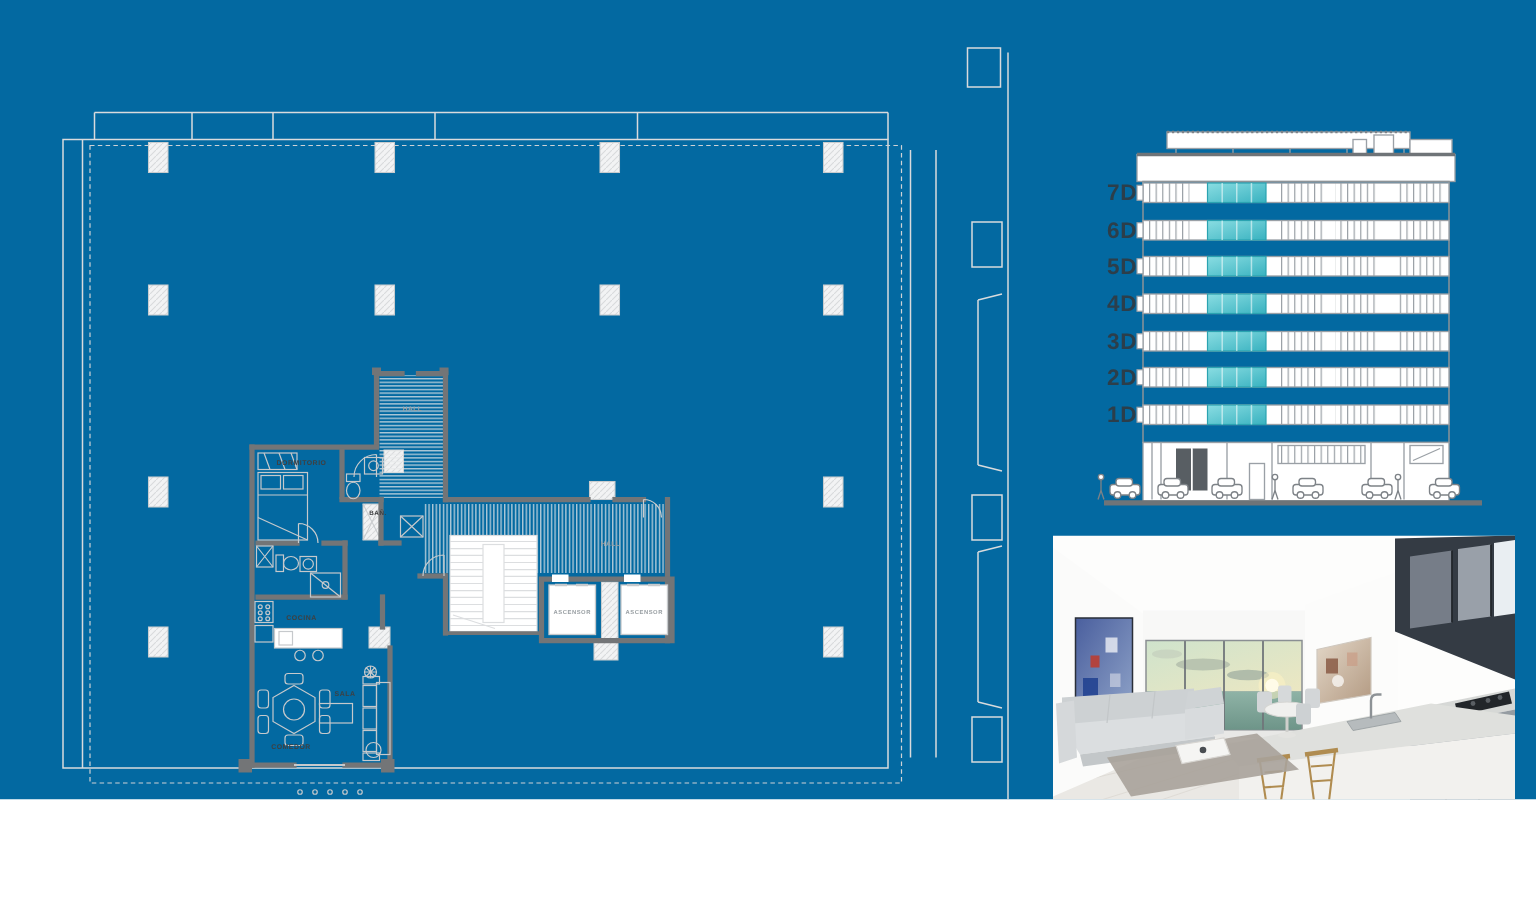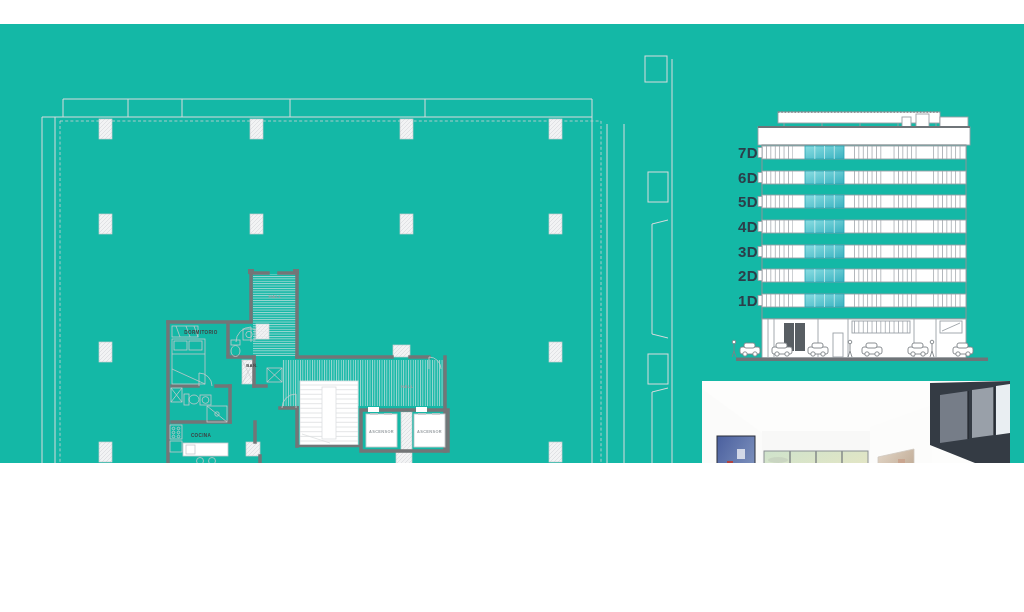--- a/index.html
+++ b/index.html
@@ -1,17 +1,17 @@
 <!DOCTYPE html>
 <html><head>
 <meta charset="utf-8">
 <style>
   html,body{margin:0;padding:0;background:#fff;}
-  .canvas{position:relative;width:1024px;height:439px;background:#14b8a6;overflow:hidden;
-          font-family:"Liberation Sans",sans-serif;margin-top:24px;}
+  .canvas{position:relative;width:1024px;height:533px;background:#0369a1;overflow:hidden;
+          font-family:"Liberation Sans",sans-serif;}
   svg{position:absolute;display:block;}
   #plan{left:0;top:0;}
   #elev{left:700px;top:57px;}
   #render{left:702px;top:357px;}
   text{font-family:"Liberation Sans",sans-serif;}
   .lbl-dark{fill:#3e4042;font-weight:bold;letter-spacing:.35px;}
   .lbl-gray{fill:#9aa0a4;font-weight:bold;letter-spacing:.35px;}
   .lbl-elev{fill:#2c3e4a;font-weight:bold;letter-spacing:.4px;font-size:15px;}
 </style>
 </head>

